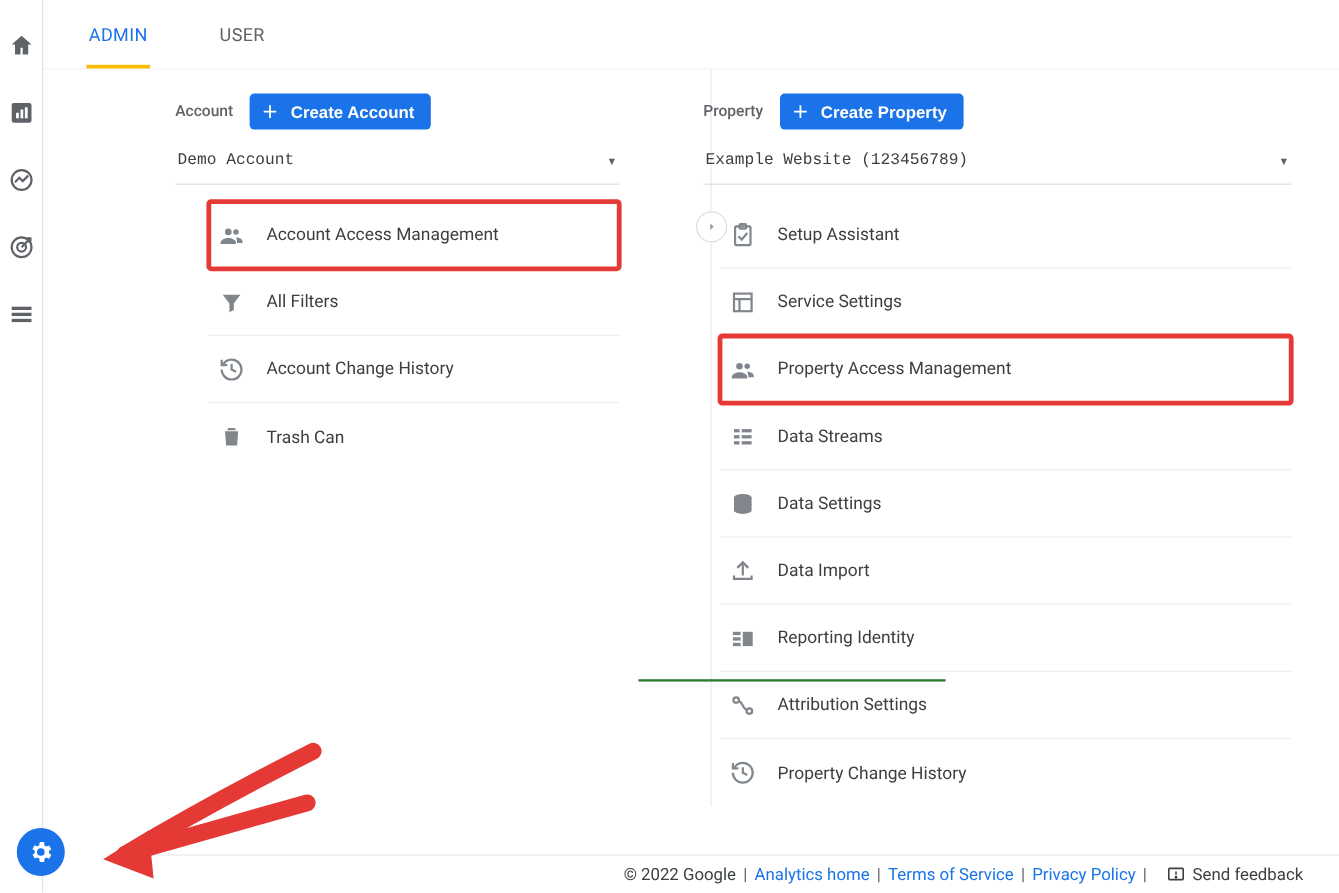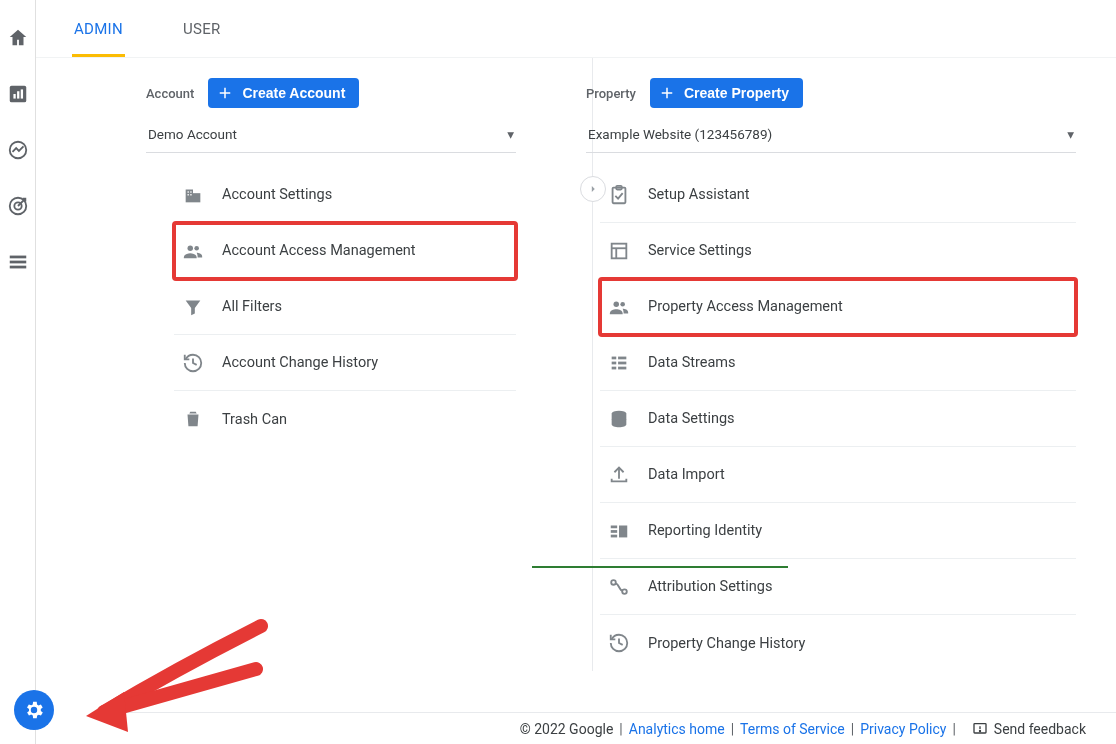--- a/index.html
+++ b/index.html
@@ -16,21 +16,21 @@
   .tab { font-size: 15px; font-weight: 400; letter-spacing: .3px; color: #5f6368; padding: 6px 2px 16px 2px; cursor:pointer; }
   .tab.active { color: #1a73e8; border-bottom: 3px solid #fbbc04; }
   .columns { display: flex; position: relative; padding-top: 20px; }
   .col { flex: 0 0 auto; position: relative; padding: 0 40px; }
   .col.account { width: 520px; padding-left: 110px; }
   .col.property { width: 560px; padding-left: 30px; }
   .colheader { display: flex; align-items: center; gap: 14px; margin-bottom: 10px; }
   .colheader-label { font-size: 13px; color: #5f6368; font-weight: 500; }
   .btn { background: #1a73e8; color: #fff; font-weight: 700; font-size: 14px; border: none; border-radius: 4px; padding: 6px 14px 6px 8px; display: inline-flex; align-items: center; gap: 8px; cursor: pointer; }
   .btn .plus { width: 18px; height: 18px; }
-  .dropdown { display: flex; align-items: center; justify-content: space-between; font-size: 13.5px; color: #3c4043; padding: 8px 2px 10px 2px; border-bottom: 1px solid #dadce0; margin-bottom: 14px; cursor:pointer; }
+  .dropdown { display: flex; align-items: center; justify-content: space-between; font-size: 13.5px; color: #3c4043; padding: 8px 2px 10px 2px; border-bottom: 1px solid #dadce0; margin-bottom: 14px; cursor:pointer;font-family:Liberation Mono, monospace; }
   .caret { color: #5f6368; }
   .menu { display: flex; flex-direction: column; }
   .menuitem { display: flex; align-items: center; gap: 18px; height: 56px; padding: 0 8px 0 8px; border-bottom: 1px solid #eceff1; font-size: 14.5px; color: #3c4043; cursor:pointer; }
   .menuitem:last-child { border-bottom: none; }
   .menuitem .micon { width: 22px; height: 22px; color: #80868b; flex-shrink:0; display:flex;align-items:center;justify-content:center;}
   .menuitem.highlighted { outline: 4px solid #e53935; outline-offset: -2px; border-radius: 2px; }
   .colsep { position: absolute; left: 556px; top: 0; bottom: 0; width: 1px; background: #e8eaed; }
   .midcircle { position: absolute; left: 544px; top: 118px; width: 26px; height: 26px; border-radius: 50%; border: 1px solid #dadce0; background: #fff; display:flex;align-items:center;justify-content:center; color:#9aa0a6; cursor:pointer; }
   .green-under2 { position:absolute; top:508px; left:496px; width:256px; height:2px; background:#2e7d32; }
   
@@ -112,33 +112,20 @@
                 <path d="M11 5h2v6h6v2h-6v6h-2v-6H5v-2h6z"></path>
               </svg>
             <span>Create Account</span>
           </button>
         </div>
         <div class="dropdown">
           <span>Demo Account</span>
           <span class="caret">▾</span>
         </div>
         <div class="menu" style="padding-left:28px;">
-          <div class="menuitem">
-            <span class="micon">
-                <svg viewBox="0 0 24 24" width="22" height="22" fill="currentColor">
-                  <rect x="4" y="6" width="8" height="14"></rect>
-                  <rect x="12" y="10" width="8" height="10"></rect>
-                  <rect x="6" y="8" width="1.5" height="1.5" fill="#fff"></rect>
-                  <rect x="9" y="8" width="1.5" height="1.5" fill="#fff"></rect>
-                  <rect x="6" y="11" width="1.5" height="1.5" fill="#fff"></rect>
-                  <rect x="9" y="11" width="1.5" height="1.5" fill="#fff"></rect>
-                </svg>
-              </span>
-            <span>Account Settings</span>
-          </div>
           <div class="menuitem highlighted">
             <span class="micon">
                 <svg viewBox="0 0 24 24" width="22" height="22" fill="currentColor">
                   <circle cx="9" cy="9" r="3"></circle>
                   <circle cx="16" cy="9" r="2.5"></circle>
                   <path d="M2 19c0-3 4-4.5 7-4.5s7 1.5 7 4.5v1H2z"></path>
                   <path d="M16 14c2.5 0 6 1 6 4v1h-5v-1c0-1.6-.5-2.9-1-4z"></path>
                 </svg>
               </span>
             <span>Account Access Management</span>

